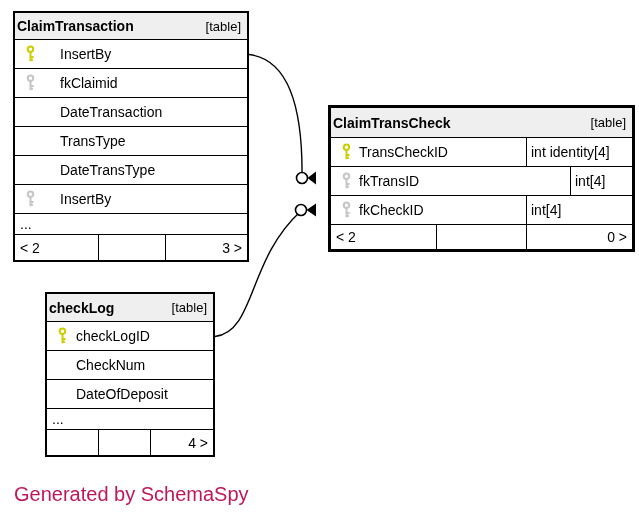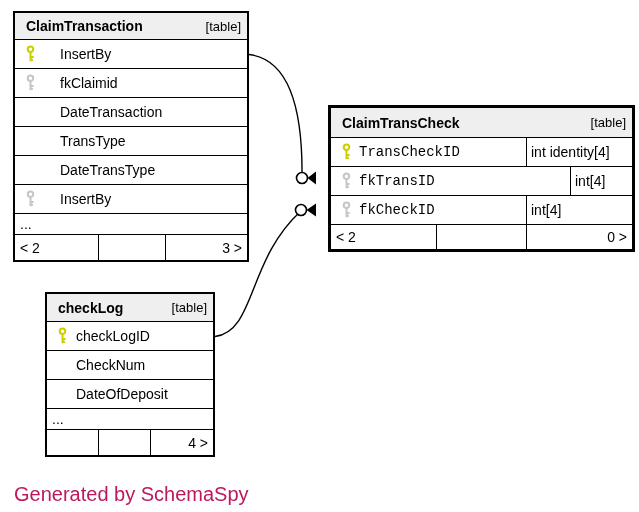--- a/index.html
+++ b/index.html
@@ -24,21 +24,21 @@
     border: 2px solid #000000;
   }
   .tbl.focus { border-width: 3px; }
   .tbl-header {
     box-sizing: border-box;
     background: #efefef;
     border-bottom: 1px solid #000000;
     display: flex;
     justify-content: space-between;
     align-items: center;
-    padding: 0 6px 0 11px;
+    padding: 0 6px 0 2px;
     gap: 16px;
   }
   .tbl-title { font-weight: bold; font-size: 14px; white-space: nowrap; }
   .tbl-badge { font-size: 13px; white-space: nowrap; }
   .row {
     position: relative;
     box-sizing: border-box;
     border-bottom: 1px solid #000000;
     display: flex;
     align-items: center;
@@ -51,21 +51,21 @@
     width: 11px;
     height: 19px;
     line-height: 0;
   }
   .pk { color: #ccce00; }
   .fk { color: #c6c6c6; }
   .colname { font-size: 14px; white-space: nowrap; }
   .t-ct  .colname { padding-left: 45px; }
   .t-ctc .colname { padding-left: 28px; }
   .t-cl  .colname { padding-left: 29px; }
-  .namecell { display: flex; align-items: center; height: 100%; font-family: Liberation Mono, monospace; }
+  .namecell { display: flex; align-items: center; height: 100%; }
   .typecell {
     box-sizing: border-box;
     border-left: 1px solid #000000;
     height: 100%;
     display: flex;
     align-items: center;
     padding-left: 4px;
     font-size: 14px;
     white-space: nowrap;
     flex: 1;

